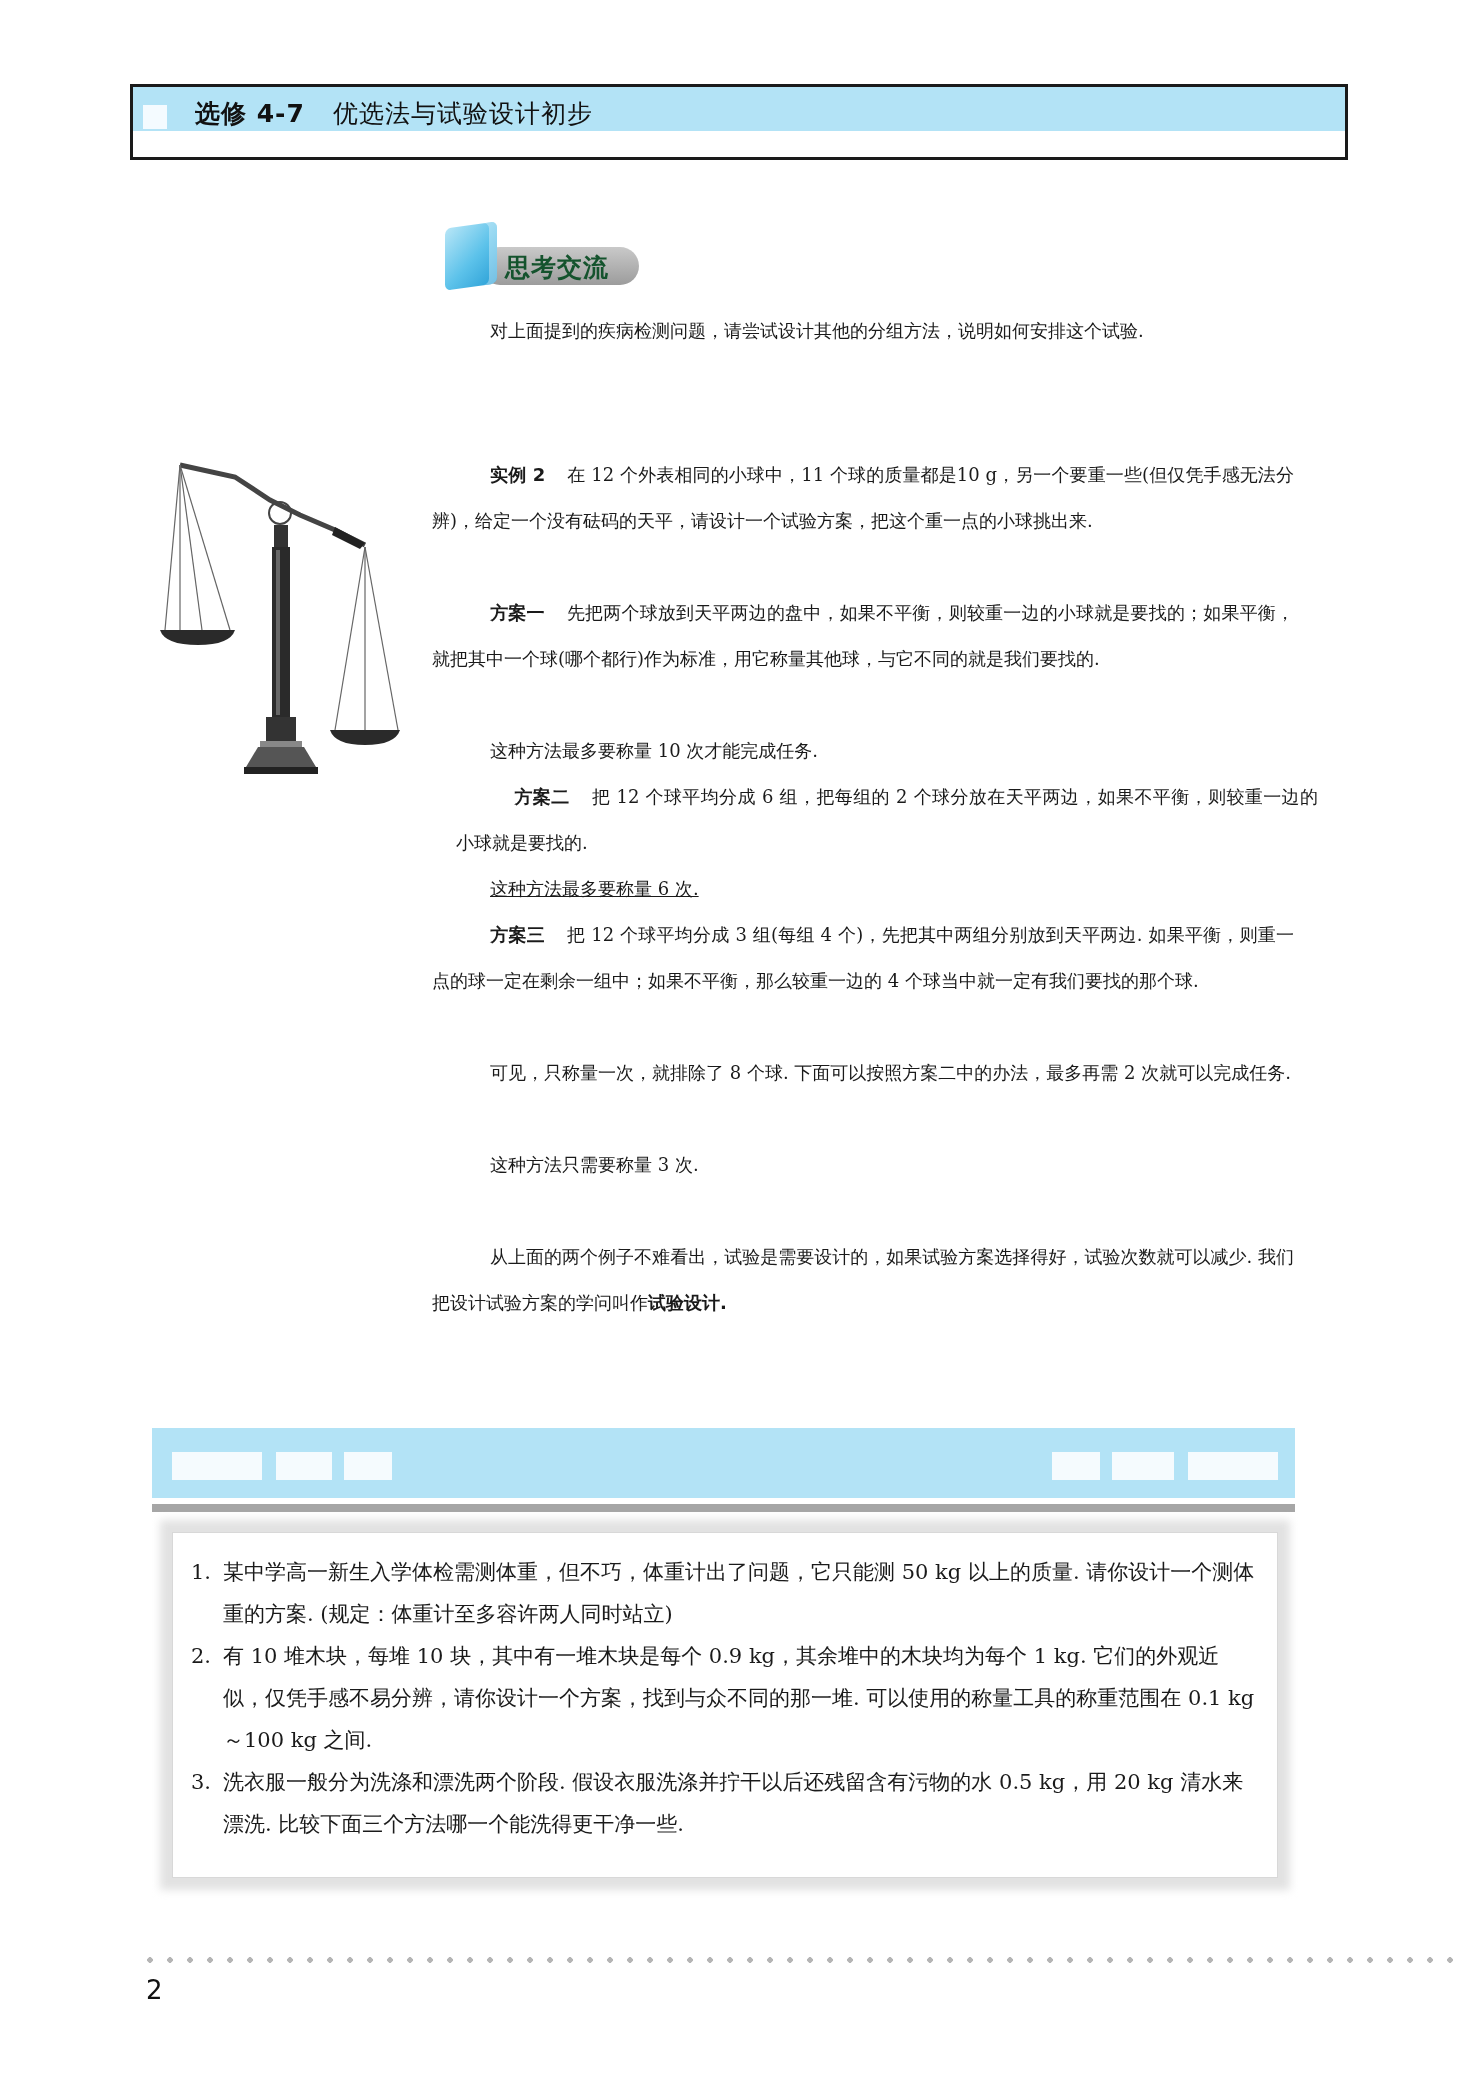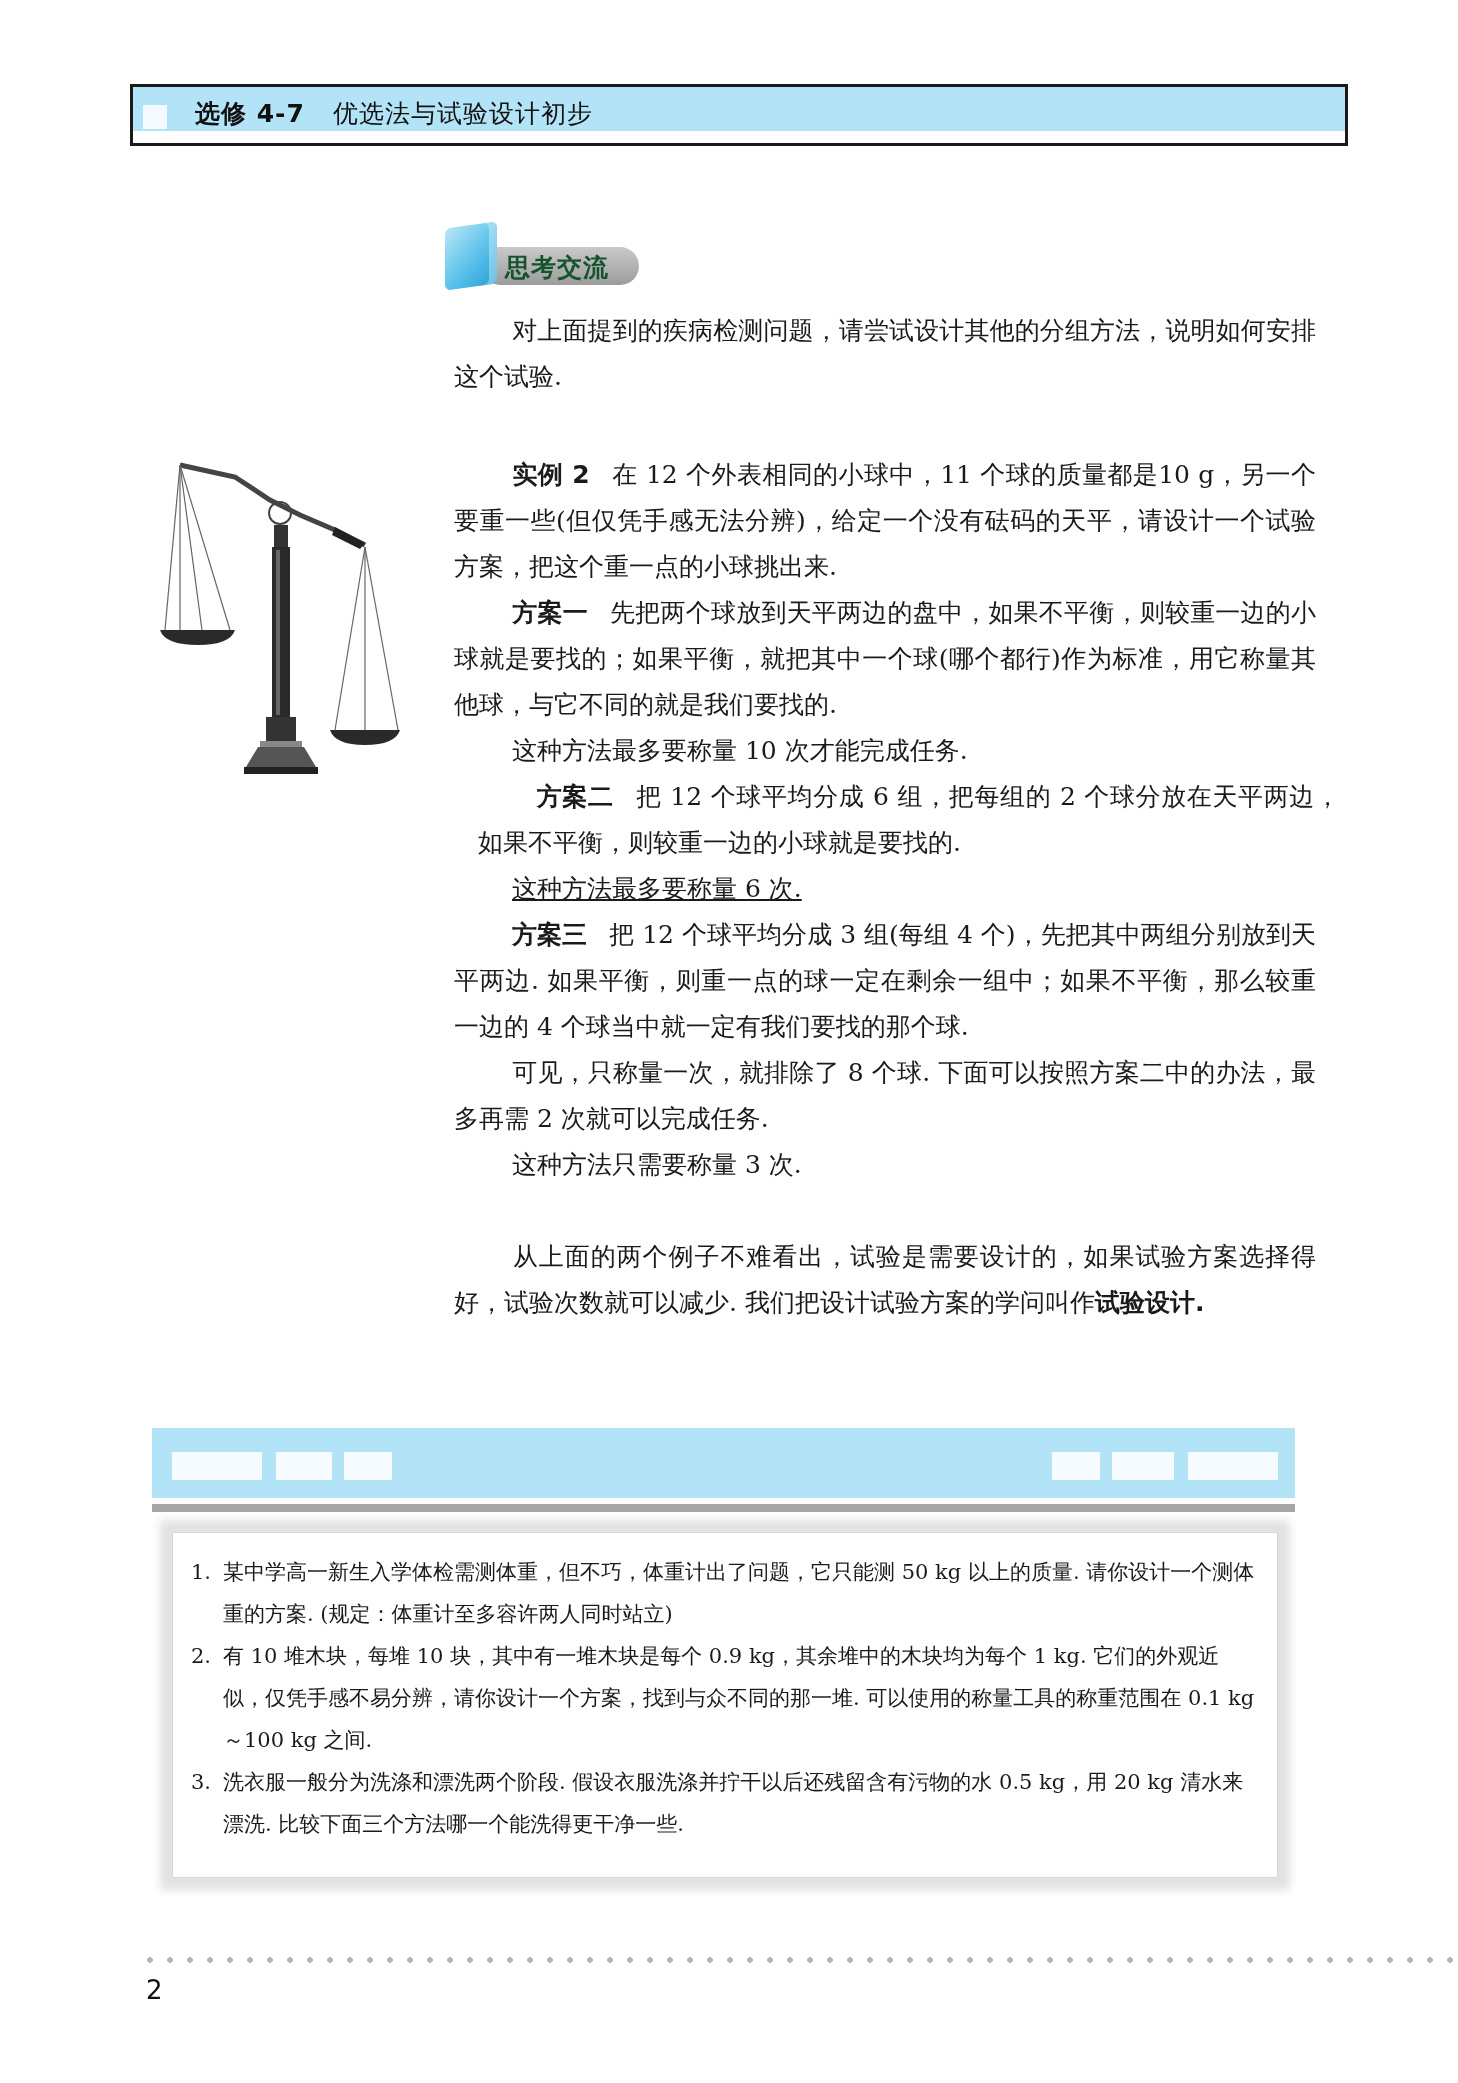--- a/index.html
+++ b/index.html
@@ -1,21 +1,21 @@
 <!DOCTYPE html>
 <html><head>
 <meta charset="utf-8">
 <style>
   * { margin: 0; padding: 0; box-sizing: border-box; }
   html, body { width: 1458px; height: 2083px; background: #ffffff; overflow: hidden; }
   body { position: relative; font-family: "DejaVu Serif", "Liberation Serif", serif; color: #1a1a1a; }
 
   
   .header-bar {
-    position: absolute; left: 130px; top: 84px; width: 1218px; height: 62px;
+    position: absolute; left: 130px; top: 84px; width: 1218px; height: 76px;
     border: 3px solid #1a1a1a; background: #ffffff;
   }
   .header-bar .fill {
     position: absolute; left: 0; top: 0; right: 0; height: 44px;
     background: #b3e3f6;
   }
   .header-bar .square {
     position: absolute; left: 10px; top: 18px; width: 24px; height: 24px; background: #f4fbff;
   }
   .header-bar .title {
@@ -37,21 +37,21 @@
   .think-badge .pill {
     position: absolute; left: 36px; top: 22px; width: 158px; height: 38px;
     background: linear-gradient(180deg, #c9c9c9, #9c9c9c); border-radius: 19px;
   }
   .think-badge .label {
     position: absolute; left: 60px; top: 26px; font-size: 25px; font-weight: bold;
     font-family: "DejaVu Sans", "Liberation Sans", sans-serif; color: #14532d; letter-spacing: 1px;
   }
 
   
-  .para { position: absolute; left: 454px; width: 862px; font-size: 25px; line-height: 46px; text-align: justify; }
+  .para { position: absolute; left: 432px; width: 862px; font-size: 18px; line-height: 46px; text-align: justify; }
   .para .indent { display: inline-block; width: 58px; }
   .bold { font-weight: bold; font-family: "DejaVu Sans", "Liberation Sans", sans-serif; }
   .gap { display: inline-block; width: 22px; }
 
   
   .scale-illustration { position: absolute; left: 160px; top: 455px; width: 240px; height: 320px; }
 
   
   .exercise-header {
     position: absolute; left: 152px; top: 1428px; width: 1143px; height: 84px;

